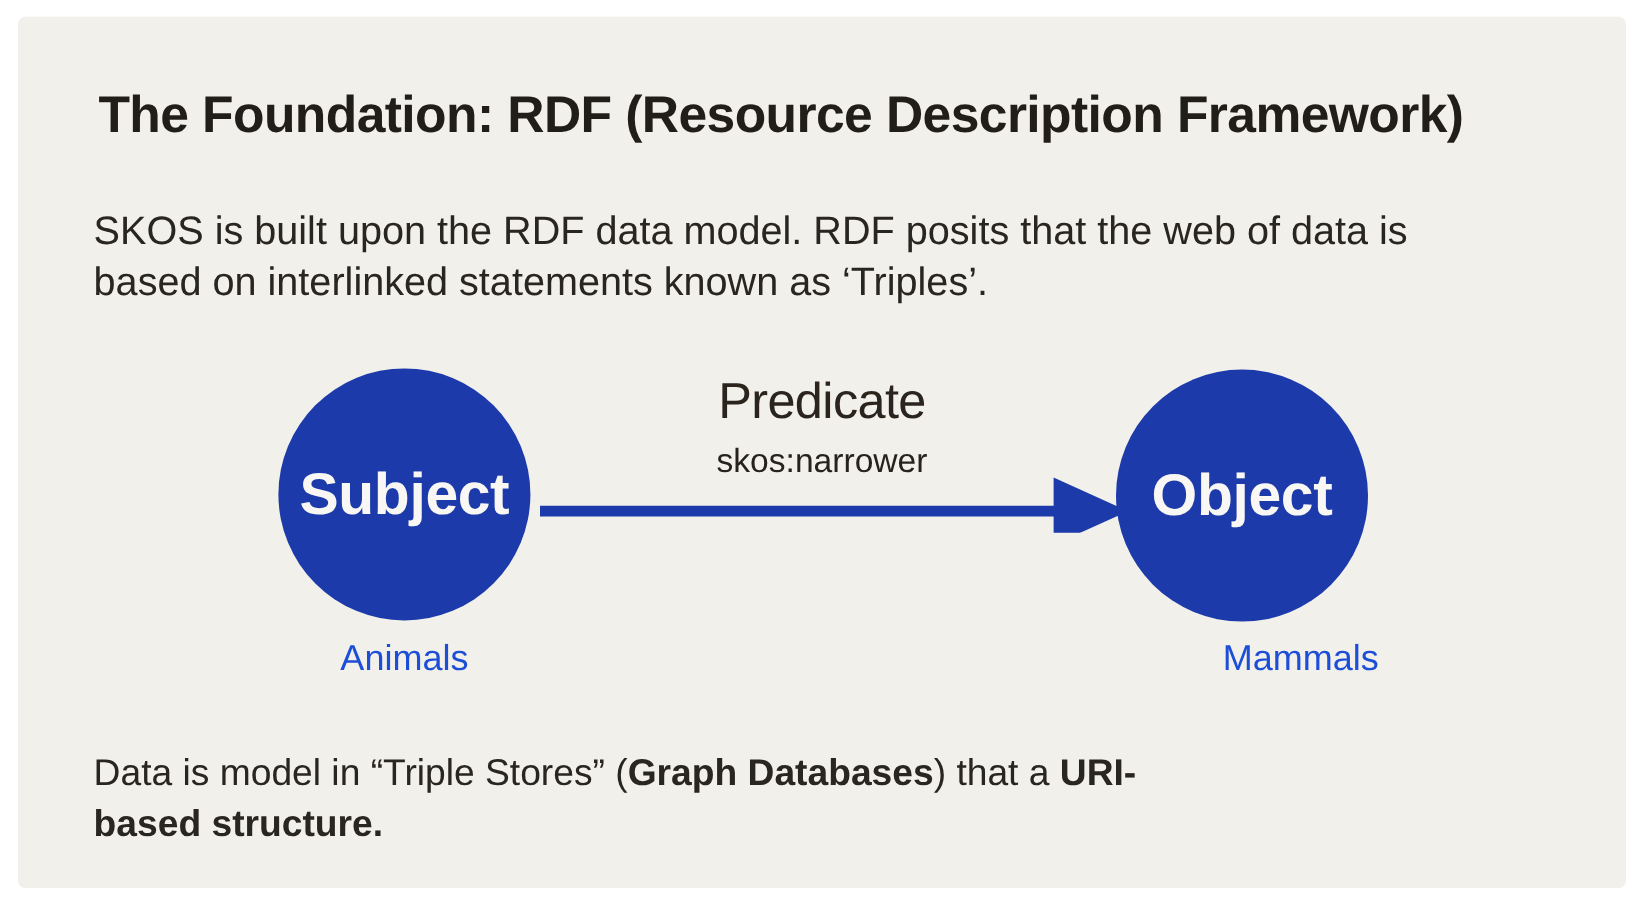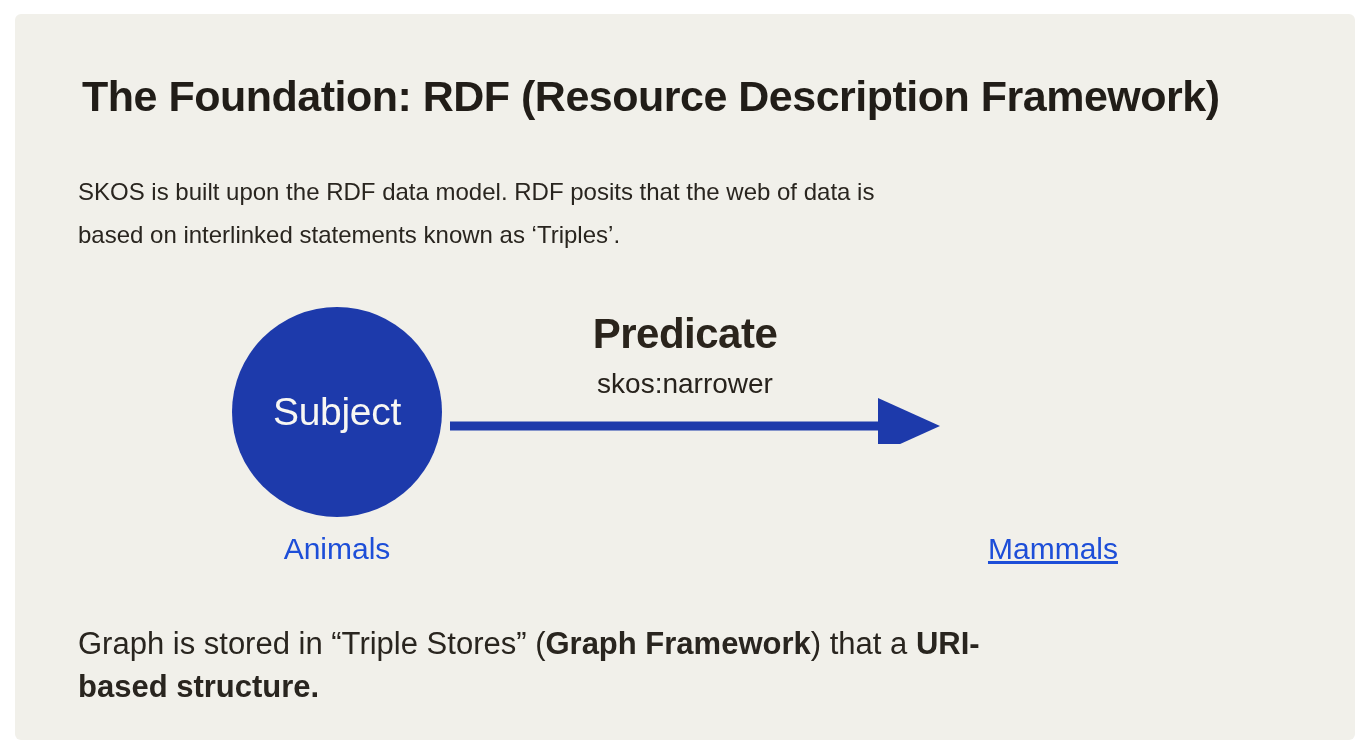--- a/index.html
+++ b/index.html
@@ -29,21 +29,21 @@
     left: 67px; top: 58px;
     font-size: 43px;
     font-weight: 700;
     letter-spacing: -0.5px;
     color: var(--text-dark);
     white-space: nowrap;
   }
   .intro-text {
     position: absolute;
     left: 63px; top: 156px;
-    font-size: 24px;
+    font-size: 33px;
     line-height: 43px;
     color: #29251f;
     white-space: pre-wrap;
   }
   .diagram {
     position: absolute;
     left: 0; top: 0;
     width: 1340px; height: 726px;
   }
   .node {
@@ -52,33 +52,33 @@
     border-radius: 50%;
     background: var(--node-blue);
     display: flex;
     align-items: center;
     justify-content: center;
   }
   .node-subject { left: 217px; top: 293px; }
   .node-object  { left: 915px; top: 294px; }
   .node-label {
     color: var(--node-text);
-    font-size: 39px;
-    font-weight: 400;
+    font-size: 49px;
+    font-weight: 700;
     letter-spacing: -0.3px;
   }
   .predicate-block {
     position: absolute;
     left: 445px; top: 296px;
     width: 450px;
     text-align: center;
   }
   .predicate-label {
     font-size: 42px;
-    font-weight: 700;
+    font-weight: 400;
     letter-spacing: -0.5px;
     color: #2a241c;
   }
   .predicate-property {
     margin-top: 10px;
     font-family: Liberation Sans, sans-serif;
     font-size: 28px;
     color: #27221c;
   }
   .arrow-svg {
@@ -88,21 +88,21 @@
   }
   .node-caption {
     position: absolute;
     top: 518px;
     width: 210px;
     text-align: center;
     font-size: 30px;
     color: #1d4ed8;
   }
   .caption-subject { left: 217px; }
-  .caption-object  { left: 933px; text-decoration: underline; }
+  .caption-object  { left: 964px; }
   .footer-text {
     position: absolute;
     left: 63px; top: 608px;
     font-size: 31px;
     line-height: 43px;
     color: #29251f;
     white-space: pre-wrap;
   }
 </style>
 </head>
@@ -124,22 +124,25 @@
     <div class="predicate-block">
       <div class="predicate-label">Predicate</div>
       <div class="predicate-property">skos:narrower</div>
     </div>
 
     <svg class="arrow-svg" viewBox="0 0 510 64" aria-hidden="true">
       <line x1="20" y1="46" x2="460" y2="46" stroke="#1d3aab" stroke-width="9"></line>
       <polygon points="448,18 510,46 448,74" fill="#1d3aab"></polygon>
     </svg>
 
+    <div class="node node-object">
+      <span class="node-label">Object</span>
+    </div>
 
     <div class="node-caption caption-subject">Animals</div>
 
     <div class="node-caption caption-object">Mammals</div>
   </div>
 
-  <p class="footer-text"><span>Graph is stored in </span><span style="font-weight: 400;">“Triple Stores”</span><span> (</span><span style="font-weight: 700;">Graph Framework</span><span>) that a </span><span style="font-weight: 700;">URI-
+  <p class="footer-text"><span>Data is model in </span><span style="font-weight: 400;">“Triple Stores”</span><span> (</span><span style="font-weight: 700;">Graph Databases</span><span>) that a </span><span style="font-weight: 700;">URI-
 based structure.</span></p>
 
 </div>
 
 </body></html>

